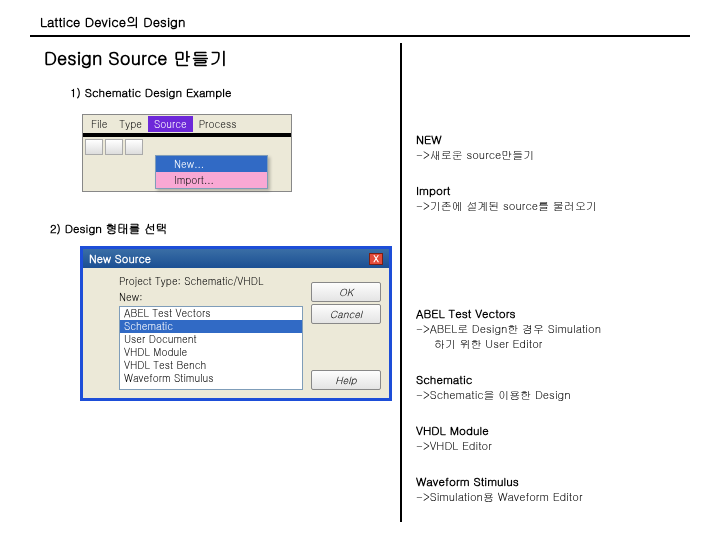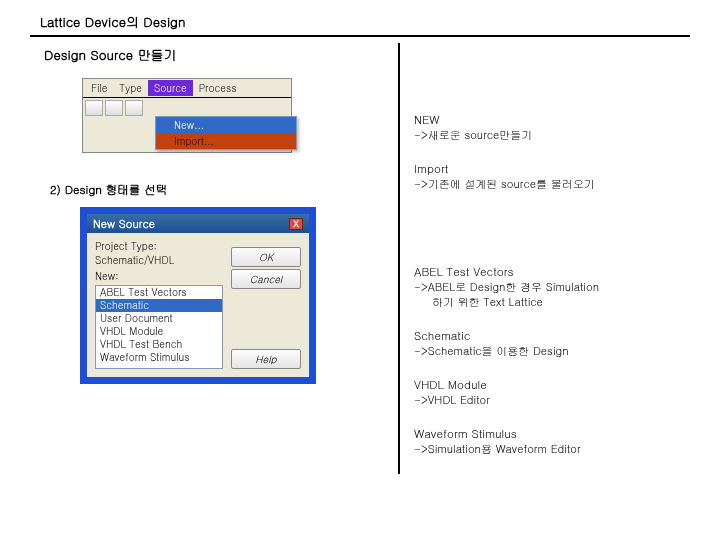--- a/index.html
+++ b/index.html
@@ -34,59 +34,59 @@
     border-right: 2px solid #000;
     padding-right: 8px;
   }
   .right-col {
     flex: 1;
     padding-left: 14px;
     padding-top: 68px;
   }
   .sub-heading {
     font-weight: bold;
-    font-size: 13px;
+    font-size: 18px;
     margin-top: 2px;
   }
   .sec-heading {
     font-weight: bold;
     font-size: 11.5px;
     margin-top: 14px;
     margin-left: 26px;
   }
   .sub2-heading {
     font-size: 11px;
     margin-top: 18px;
     margin-left: 52px;
   }
   .sec2-heading {
     font-weight: bold;
     font-size: 11.5px;
     margin-top: 28px;
     margin-left: 6px;
   }
   .right-item { margin-bottom: 18px; }
-  .right-item .hd { font-weight: normal; font-size: 11.5px; }
+  .right-item .hd { font-weight: bold; font-size: 11.5px; margin-top: 20px; }
   .right-item .desc { font-size: 11px; }
   .right-item .desc .indent { margin-left: 18px; display:block; }
 
   
   .toolbar-shot {
     margin-top: 14px;
     margin-left: 38px;
     width: 210px;
     border: 1px solid #888;
     background: #ece9d8;
     font-size: 10px;
     color: #111;
   }
   .menubar {
     display: flex;
     background: #ece9d8;
-    border-bottom: 1px solid #000000;
+    border-bottom: 4px solid #000000;
     padding: 1px 2px;
   }
   .menubar span {
     padding: 1px 6px;
   }
   .menubar .sel {
     background: #6d28d9;
     color: #fff;
   }
   .toolbar-icons {
@@ -97,39 +97,39 @@
   }
   .toolbar-icons .ico {
     width: 18px; height: 16px;
     border: 1px solid #aaa;
     background: linear-gradient(#fff,#ddd);
   }
   .dropdown {
     position: relative;
     left: 72px;
     top: -2px;
-    width: 142px;
-    background: #c2410c;
+    width: 113px;
+    background: #f9a8d4;
     border: 1px solid #7f9db9;
     box-shadow: 2px 2px 3px rgba(0,0,0,0.25);
   }
   .dropdown .it {
     padding: 1px 16px 1px 18px;
   }
   .dropdown .sel {
     background: #316ac5;
     color: #fff;
   }
 
   
   .dialog-shot {
     margin-top: 10px;
     margin-left: 36px;
-    width: 236px;
-    border: 7px solid #1d4ed8;
+    width: 312px;
+    border: 3px solid #1d4ed8;
     font-size: 10px;
     background: #ece9d8;
   }
   .dlg-title {
     background: linear-gradient(#3a6ea5,#1b4f93);
     color: #fff;
     font-weight: bold;
     padding: 2px 6px;
     display: flex;
     justify-content: space-between;
@@ -142,20 +142,21 @@
     border: 1px solid #7a1f14;
     color:#fff;
     font-size: 9px;
     line-height: 10px;
     text-align: center;
   }
   .dlg-body {
     display: flex;
     padding: 6px 8px 8px 8px;
     gap: 8px;
+    margin-left: 28px;
   }
   .dlg-left { flex: 1; }
   .dlg-label { margin-bottom: 2px; }
   .listbox {
     border: 1px solid #7f9db9;
     background: #fff;
     height: 84px;
     overflow: hidden;
   }
   .listbox .opt {
@@ -192,20 +193,21 @@
 
 <div class="page">
   <div class="title-bar">
     <span class="title">Lattice Device의 Design</span>
   </div>
 
   <div class="content">
 
     <div class="left-col">
       <div class="sub-heading">Design Source 만들기</div>
+      <div class="sec-heading">1) Schematic Design Example</div>
 
       <div class="toolbar-shot">
         <div class="menubar">
           <span>File</span>
           <span>Type</span>
           <span class="sel">Source</span>
           <span>Process</span>
         </div>
         <div class="toolbar-icons">
           <div class="ico"></div>
@@ -257,21 +259,21 @@
         <div class="hd">Import</div>
         <div class="desc">-&gt;기존에 설계된 source를 불러오기</div>
       </div>
 
       <div style="height:54px"></div>
 
       <div class="right-item">
         <div class="hd">ABEL Test Vectors</div>
         <div class="desc">
           <span>-&gt;ABEL로 Design한 경우 Simulation</span>
-          <span class="indent">하기 위한 Text Lattice</span>
+          <span class="indent">하기 위한 User Editor</span>
         </div>
       </div>
       <div class="right-item">
         <div class="hd">Schematic</div>
         <div class="desc">-&gt;Schematic을 이용한 Design</div>
       </div>
       <div class="right-item">
         <div class="hd">VHDL Module</div>
         <div class="desc">-&gt;VHDL Editor</div>
       </div>

